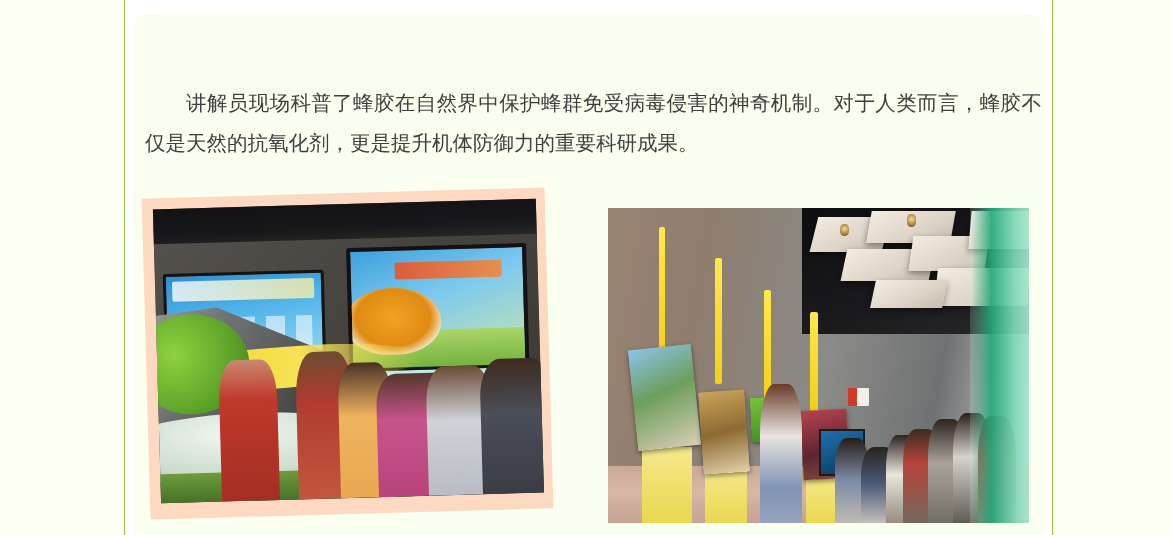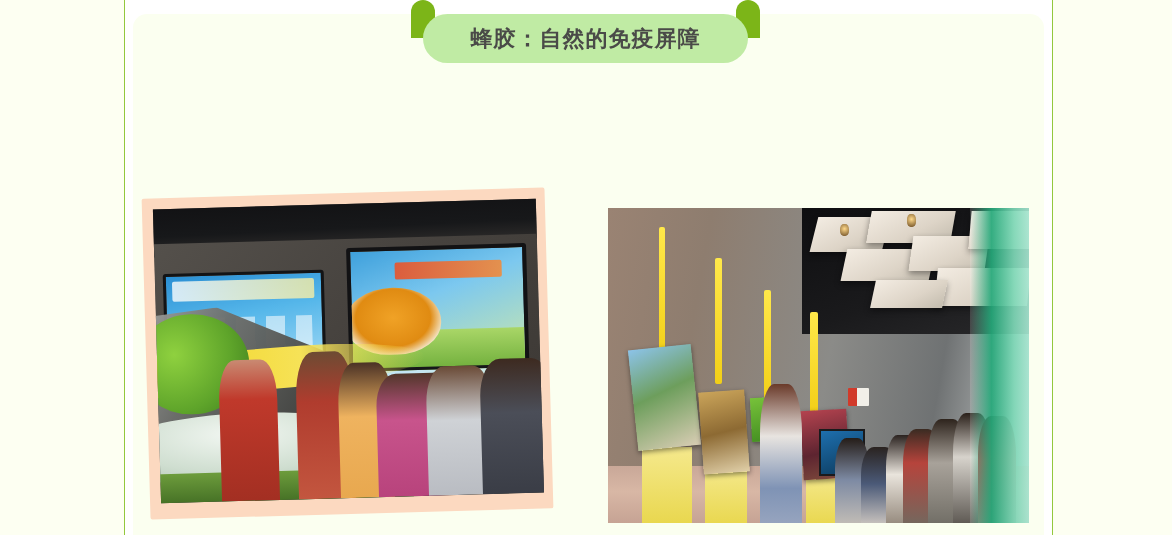--- a/index.html
+++ b/index.html
@@ -308,28 +308,22 @@
 <body>
 
 <div class="page">
 
   <div class="page-body"></div>
   <div class="rule-left"></div>
   <div class="rule-right"></div>
 
   <div class="card">
 
-    <div class="title-wrap">
-      <div class="tab tab-left"></div>
-      <div class="tab tab-right"></div>
-      <div class="banner">
-        <span class="banner-text">蜂胶：自然的免疫屏障</span>
-      </div>
-    </div>
-
+
+    <p class="paragraph">讲解员现场科普了蜂胶在自然界中保护蜂群免受病毒侵害的神奇机制。对于人类而言，蜂胶不仅是天然的抗氧化剂，更是提升机体防御力的重要科研成果。</p>
 
     <div class="photos">
 
       <div class="photo-left">
         <div class="shot">
           <div class="pl-ceiling"></div>
           <div class="pl-wall"></div>
 
           <div class="pl-screen-a">
             <div class="pl-sa-title"></div>

